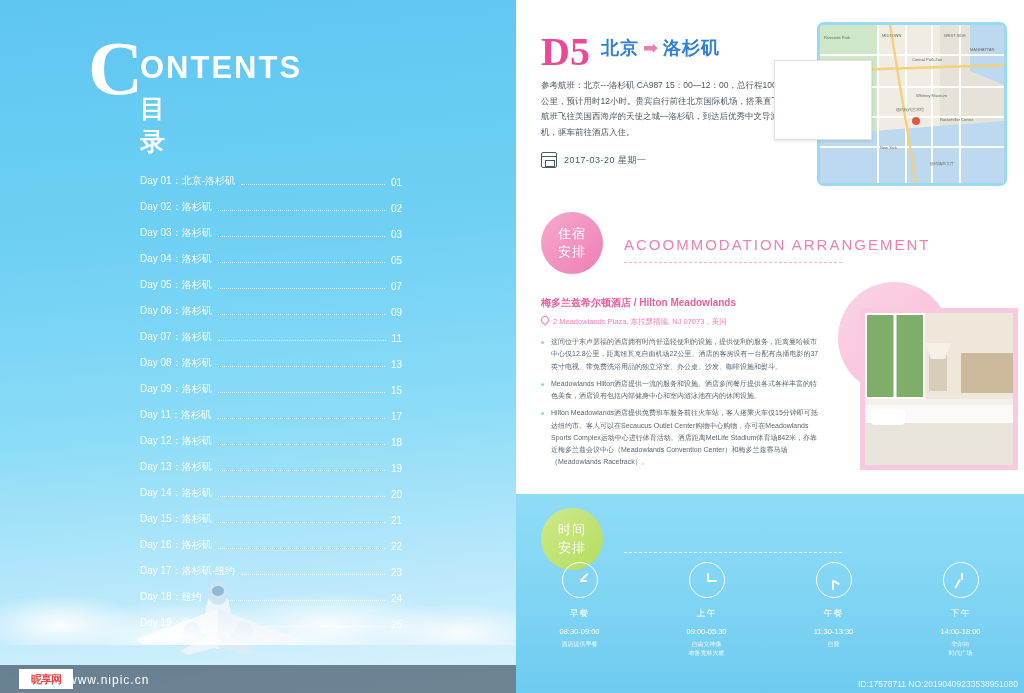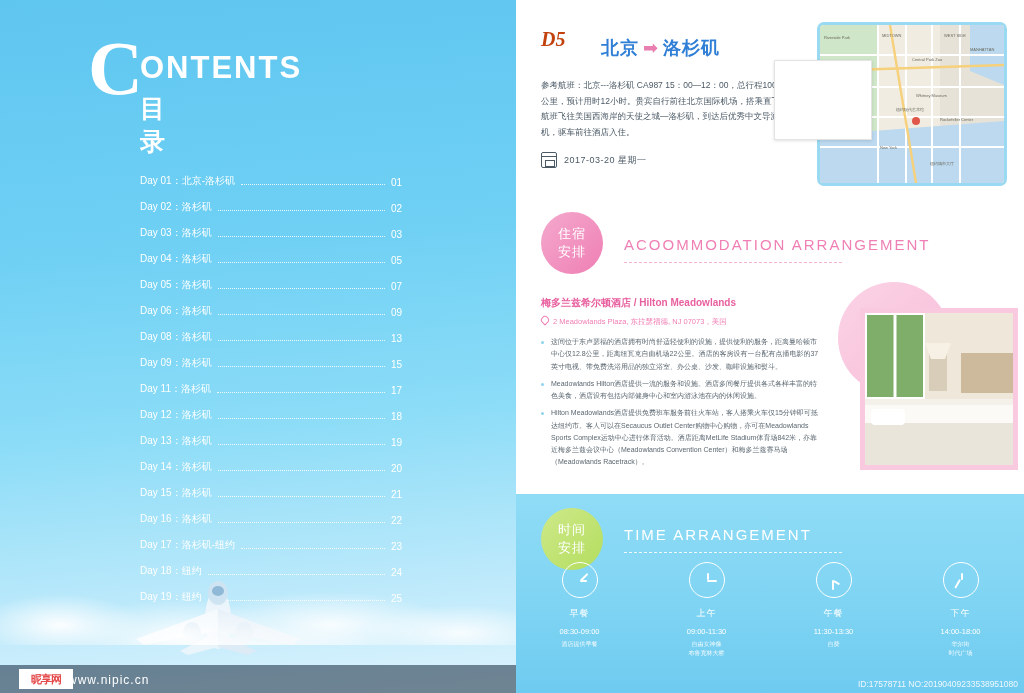--- a/index.html
+++ b/index.html
@@ -32,21 +32,21 @@
   .footer-bar{position:absolute;left:0;bottom:0;width:516px;height:28px;background:rgba(20,40,60,.55);}
   .footer-logo{position:absolute;left:8px;bottom:4px;width:54px;height:20px;background:#fff;color:#e54b4b;
                font-size:11px;font-weight:bold;text-align:center;line-height:20px;letter-spacing:-1px;margin-left:11px;}
   .footer-url{position:absolute;left:68px;bottom:6px;font-size:12px;color:#fff;letter-spacing:1px;}
 
   
   .right{position:absolute;left:516px;top:0;width:508px;height:693px;background:#fff;}
   .right-bottom{position:absolute;left:0;top:494px;width:508px;height:199px;
         background:linear-gradient(180deg,#8fdcf6 0%,#7fd4f3 55%,#6ecbf0 100%);}
 
-  .d5{position:absolute;left:25px;top:28px;font-size:20px;font-weight:bold;color:#c2410c;font-family:"Liberation Serif",serif;font-style:italic;}
+  .d5{position:absolute;left:25px;top:28px;font-size:40px;font-weight:bold;color:#ec4899;font-family:"Liberation Serif",serif;}
   .route{position:absolute;left:85px;top:36px;font-size:18px;color:#2f7fd6;font-weight:bold;letter-spacing:1px;}
   .route .arrow{color:#e87fb0;font-size:18px;padding:0 4px;}
 
   .desc{position:absolute;left:25px;top:78px;width:262px;font-size:8.5px;line-height:1.85;color:#4c5a66;}
   .date-row{position:absolute;left:25px;top:152px;display:flex;align-items:center;gap:7px;}
   .cal-icon{width:16px;height:16px;border:1.4px solid #4c5a66;border-radius:2px;position:relative;box-sizing:border-box;}
   .cal-icon:before{content:"";position:absolute;left:0;top:3px;width:100%;height:1.4px;background:#4c5a66;}
   .cal-icon:after{content:"";position:absolute;left:3px;top:7px;width:8px;height:5px;border:1px solid #4c5a66;}
   .date-txt{font-size:9px;color:#4c5a66;letter-spacing:.5px;}
 
@@ -124,20 +124,25 @@
         </div>
         <div class="toc-row">
           <span class="toc-label">Day 05：洛杉矶</span>
           <span class="toc-dots"></span>
           <span class="toc-page">07</span>
         </div>
         <div class="toc-row">
           <span class="toc-label">Day 06：洛杉矶</span>
           <span class="toc-dots"></span>
           <span class="toc-page">09</span>
+        </div>
+        <div class="toc-row">
+          <span class="toc-label">Day 07：洛杉矶</span>
+          <span class="toc-dots"></span>
+          <span class="toc-page">11</span>
         </div>
         <div class="toc-row">
           <span class="toc-label">Day 08：洛杉矶</span>
           <span class="toc-dots"></span>
           <span class="toc-page">13</span>
         </div>
         <div class="toc-row">
           <span class="toc-label">Day 09：洛杉矶</span>
           <span class="toc-dots"></span>
           <span class="toc-page">15</span>
@@ -296,40 +301,39 @@
         <rect x="0" y="110" width="148" height="42" fill="#eae5db"></rect>
         <rect x="6" y="96" width="34" height="16" rx="4" fill="#fff"></rect>
       </svg>
     </div>
 
     <div class="right-bottom"></div>
     <div class="badge badge-green">
       <span>时间</span>
       <span>安排</span>
     </div>
-    <div class="sect-title sect-time">TIME ARRANGEMENT</div>
     <div class="dash dash-time"></div>
 
     <div class="times" id="times">
         <div class="time-col">
           <div class="clock">
             <i style="width:10px;height:1.6px;transform:rotate(-45deg)"></i>
             <i style="width:7px;height:1.6px;transform:rotate(0deg)"></i>
           </div>
           <div class="t-cn">早餐</div>
           <div class="t-hr">08:30-09:00</div>
           <div class="t-note" style="white-space: pre-line; text-align: center;">酒店提供早餐</div>
         </div>
         <div class="time-col">
           <div class="clock">
             <i style="width:10px;height:1.6px;transform:rotate(0deg)"></i>
             <i style="width:7px;height:1.6px;transform:rotate(-90deg)"></i>
           </div>
           <div class="t-cn">上午</div>
-          <div class="t-hr">09:00-11:30</div>
+          <div class="t-hr">09:00-05:30</div>
           <div class="t-note" style="white-space: pre-line; text-align: center;">自由女神像
 布鲁克林大桥</div>
         </div>
         <div class="time-col">
           <div class="clock">
             <i style="width:10px;height:1.6px;transform:rotate(90deg)"></i>
             <i style="width:7px;height:1.6px;transform:rotate(30deg)"></i>
           </div>
           <div class="t-cn">午餐</div>
           <div class="t-hr">11:30-13:30</div>

